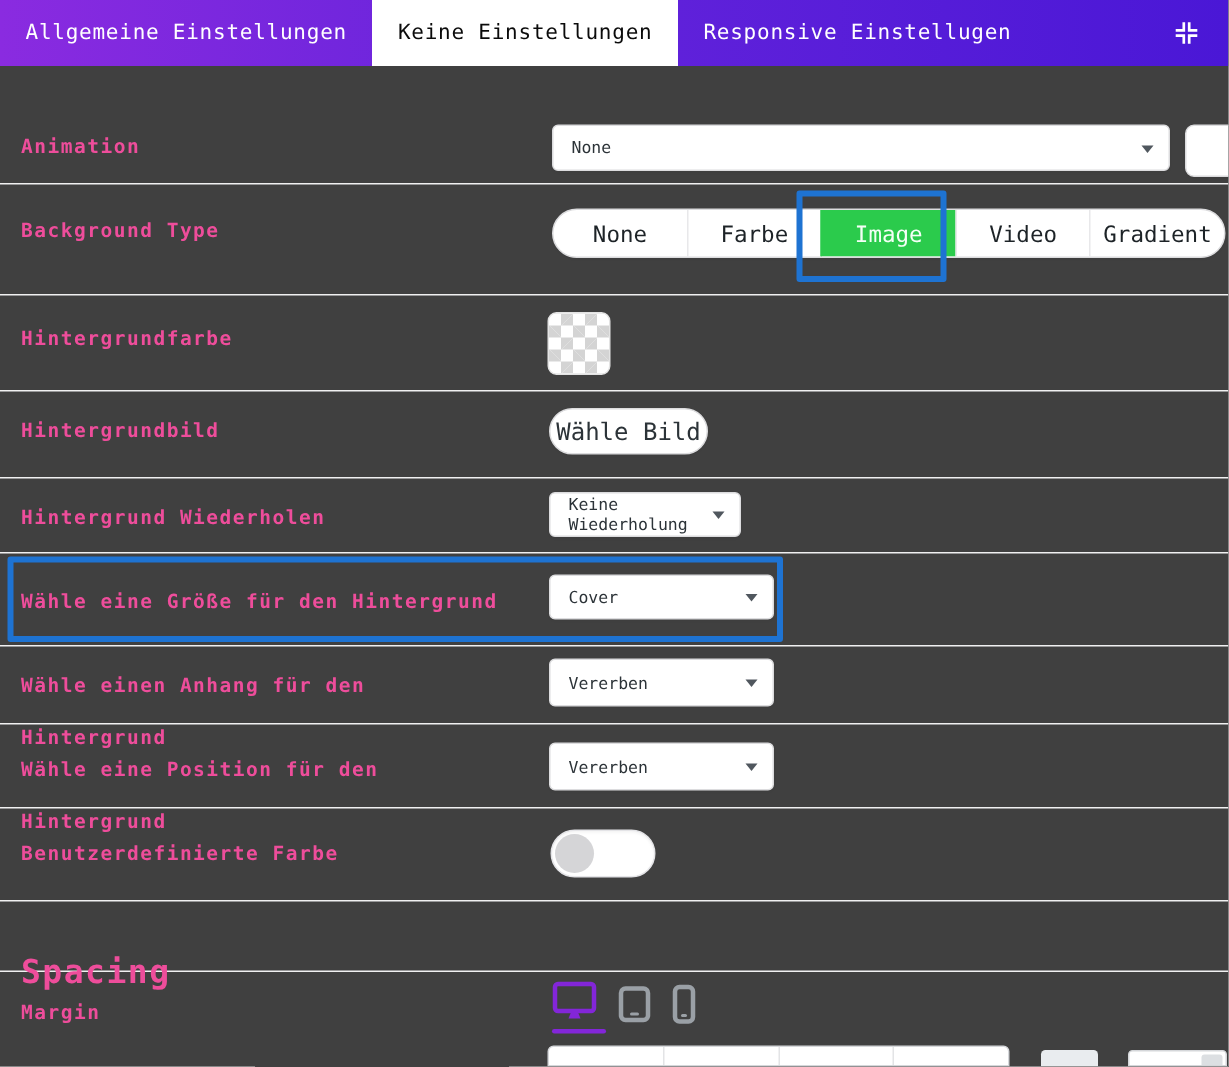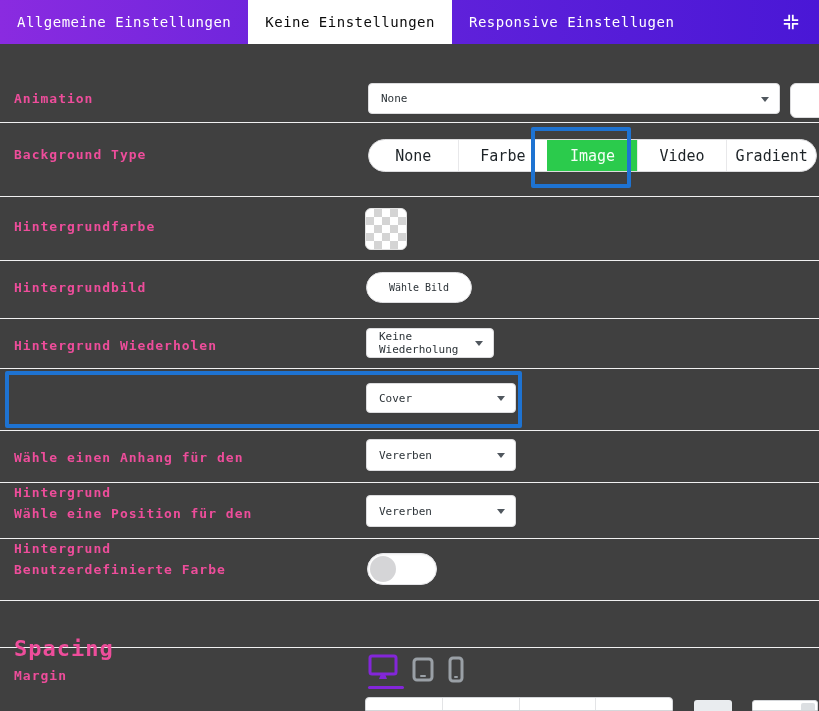--- a/index.html
+++ b/index.html
@@ -27,21 +27,21 @@
     font-size:22px; letter-spacing:1px; }
 
   
   .select { position:absolute; background:#fff; border:1px solid #dcdcde; border-radius:4px;
     box-shadow:0 1px 2px rgba(0,0,0,.04); display:flex; align-items:center;
     font-size:11px; color:#2c3338; padding:0 24px 0 12px; cursor:pointer; }
   .caret { position:absolute; right:10px; top:50%; margin-top:-2px; width:0; height:0;
     border-left:4px solid transparent; border-right:4px solid transparent;
     border-top:5px solid #50575e; }
   .pill-btn { position:absolute; background:#fff; border:1px solid #dcdcde; border-radius:16px;
-    display:flex; align-items:center; justify-content:center; font-size:10px; color:#2c3338;
+    display:flex; align-items:center; justify-content:center; font-size:16px; color:#2c3338;
     box-shadow:0 1px 2px rgba(0,0,0,.04); cursor:pointer; }
 
   .segmented { position:absolute; left:368px; top:139px; width:449px; height:33px;
     border:1px solid #dcdcde; border-radius:17px; background:#fff; display:flex;
     overflow:hidden; box-shadow:0 1px 2px rgba(0,0,0,.04); }
   .segment { flex:1; display:flex; align-items:center; justify-content:center;
     font-size:15px; color:#1d2327; cursor:pointer; border-left:1px solid #e8e8ea; }
   .segment:first-child { border-left:none; }
   .segment.selected { background:#2bcb4c; color:#f4fff6; border-left-color:#2bcb4c;text-align:center; }
 
@@ -141,20 +141,21 @@
   <div class="flabel" style="top:280px">Hintergrundbild</div>
   <div class="pill-btn" style="left:366px;top:272px;width:106px;height:31px">Wähle Bild</div>
 
   <div class="flabel" style="top:338px">Hintergrund Wiederholen</div>
   <div class="select" style="left:366px;top:328px;width:128px;height:30px">
     <span>Keine Wiederholung</span>
     <span class="caret"></span>
   </div>
 
   <div class="annotation" style="left:5px;top:371px;width:517px;height:57px"></div>
+  <div class="flabel" style="top:394px">Wähle eine Größe für den Hintergrund</div>
   <div class="select" style="left:366px;top:383px;width:150px;height:30px">
     <span>Cover</span>
     <span class="caret"></span>
   </div>
 
   <div class="flabel two-line-label" style="top:450px">
     <span>Wähle einen Anhang für den</span>
     <span class="line2">Hintergrund</span>
   </div>
   <div class="select" style="left:366px;top:439px;width:150px;height:32px">

